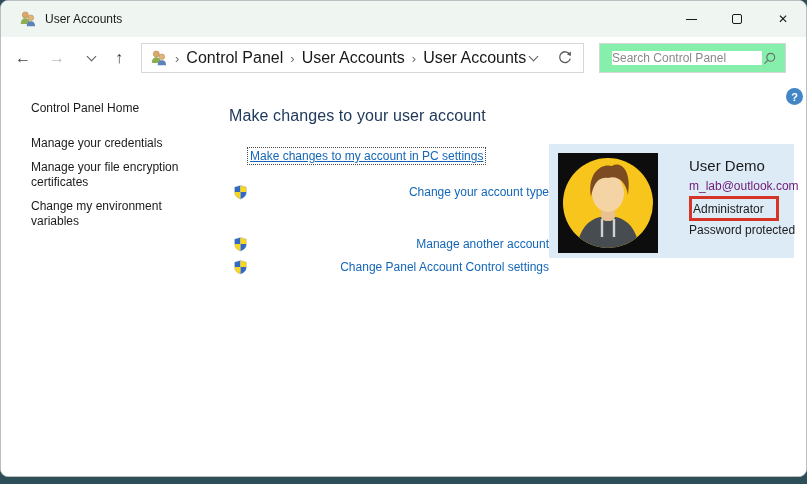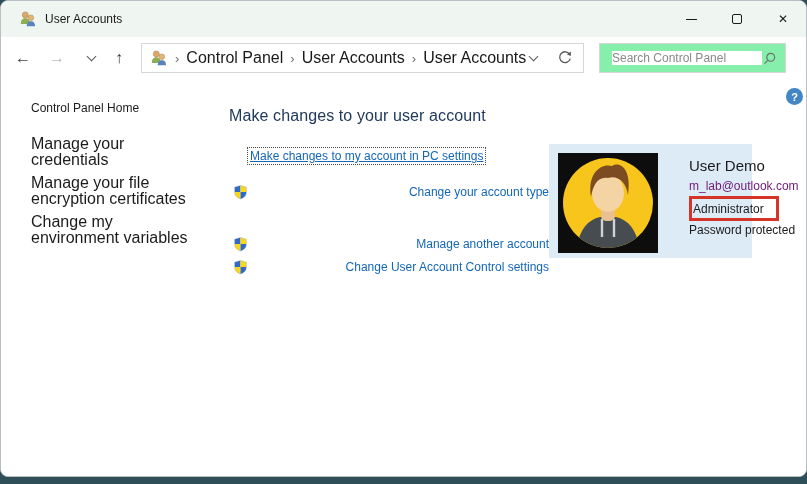--- a/index.html
+++ b/index.html
@@ -68,42 +68,42 @@
   
   .content { position:absolute; top:78px; left:0; right:0; bottom:0; background:#fff; }
   .help-badge {
     position:absolute; right:3px; top:9px; width:17px; height:17px; border-radius:50%;
     background:#4286c5; color:#fff; font-size:11px; font-weight:bold;
     display:flex; align-items:center; justify-content:center;
   }
   .sidebar { position:absolute; left:0; top:0; width:228px; padding:22px 0 0 30px; }
   .side-home { font-size:12px; color:#1b1b1b; margin-bottom:21px; cursor:default; }
   .side-item {
-    font-size:16px; color:#1b1b1b; line-height:15.5px;
+    font-size:12px; color:#1b1b1b; line-height:15.5px;
     max-width:162px; margin-bottom:8px; position:relative; cursor:default;
   }
   .side-shield { position:absolute; left:-24px; top:0; width:16px; height:16px; }
   .main { position:absolute; left:228px; top:0; width:320px; }
   .main h1 {
     margin-top:28px; font-size:16px; font-weight:400; color:#203a5c; letter-spacing:0.1px;
   }
   .task-link { color:#1466b8; font-size:12px; cursor:pointer; }
   .focus-link {
     margin:22px 0 0 18px; display:inline-block;
     border:1px dotted #4a4a4a; padding:1px 2px;
     text-decoration:underline;
   }
   .task-row { display:flex; align-items:center; margin-left:4px;justify-content:space-between; }
   .task-row .shield { width:15px; height:16px; margin-right:6px; flex:0 0 auto; }
   .row-accounttype { margin-top:19px; }
   .row-manageother { margin-top:36px; }
   .row-uac { margin-top:7px; }
   
   .card {
-    position:absolute; left:548px; top:65px; width:203px; height:114px;
+    position:absolute; left:548px; top:65px; width:245px; height:114px;
     background:#ddebf7;
   }
   .avatar { position:absolute; left:9px; top:9px; width:100px; height:100px; }
   .card-text { position:absolute; left:140px; top:13px; }
   .u-name { font-size:15px; color:#1a1a1a; }
   .u-email { font-size:12px; color:#701a75; margin-top:5px; }
   .u-role-box {
     margin-top:3px; width:fit-content;
     border:3px solid #d63426; padding:0 12px 1px 1px;
   }
@@ -230,21 +230,21 @@
         <svg class="shield">
             <use href="#uac-shield"></use>
           </svg>
         <span class="task-link">Manage another account</span>
       </div>
 
       <div class="task-row row-uac">
         <svg class="shield">
             <use href="#uac-shield"></use>
           </svg>
-        <span class="task-link">Change User Account Control settings</span>
+        <span class="task-link">Change Panel Account Control settings</span>
       </div>
     </div>
 
     <div class="card">
       <svg class="avatar" viewBox="0 0 100 100">
         <rect width="100" height="100" fill="#0d0d0d"></rect>
         <circle cx="50" cy="50" r="45" fill="#f8c51d"></circle>
         <g clip-path="url(#avclip)">
           <path d="M18 100 C20 78 29 67 42 64 L58 64 C71 67 80 78 82 100 Z" fill="#474c50"></path>
           <path d="M44 66 L44 84" stroke="#cfd2d4" stroke-width="2.4"></path>

